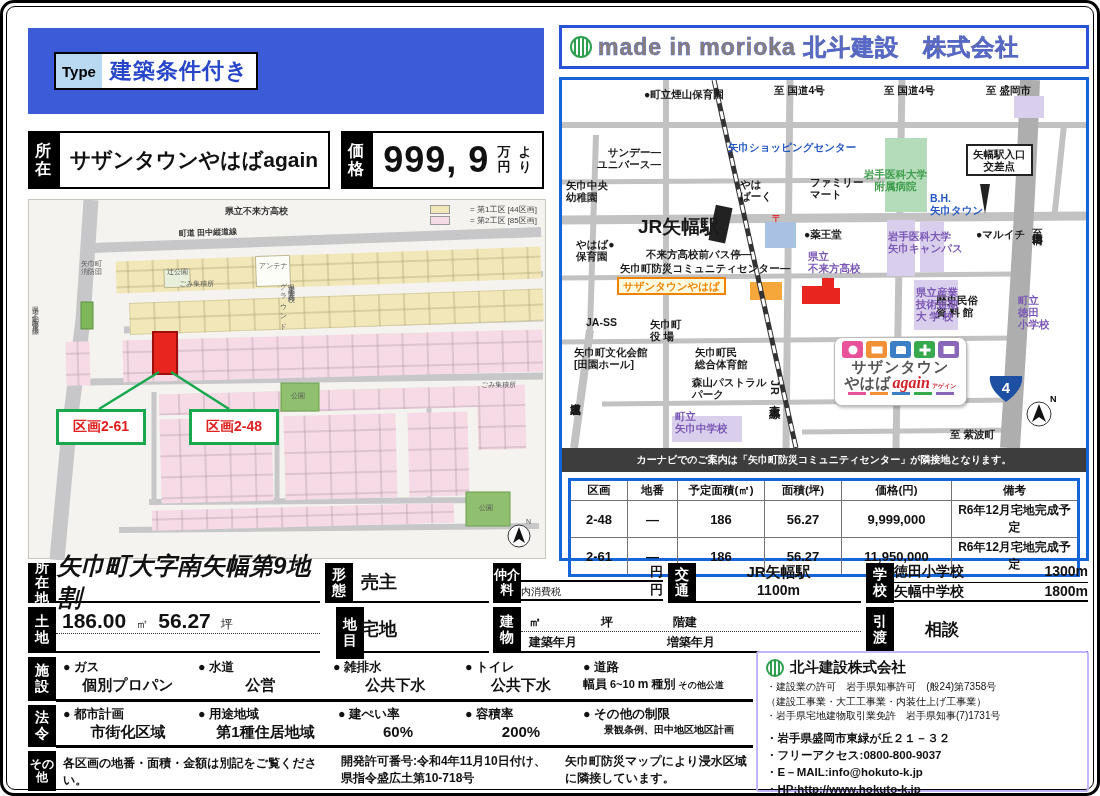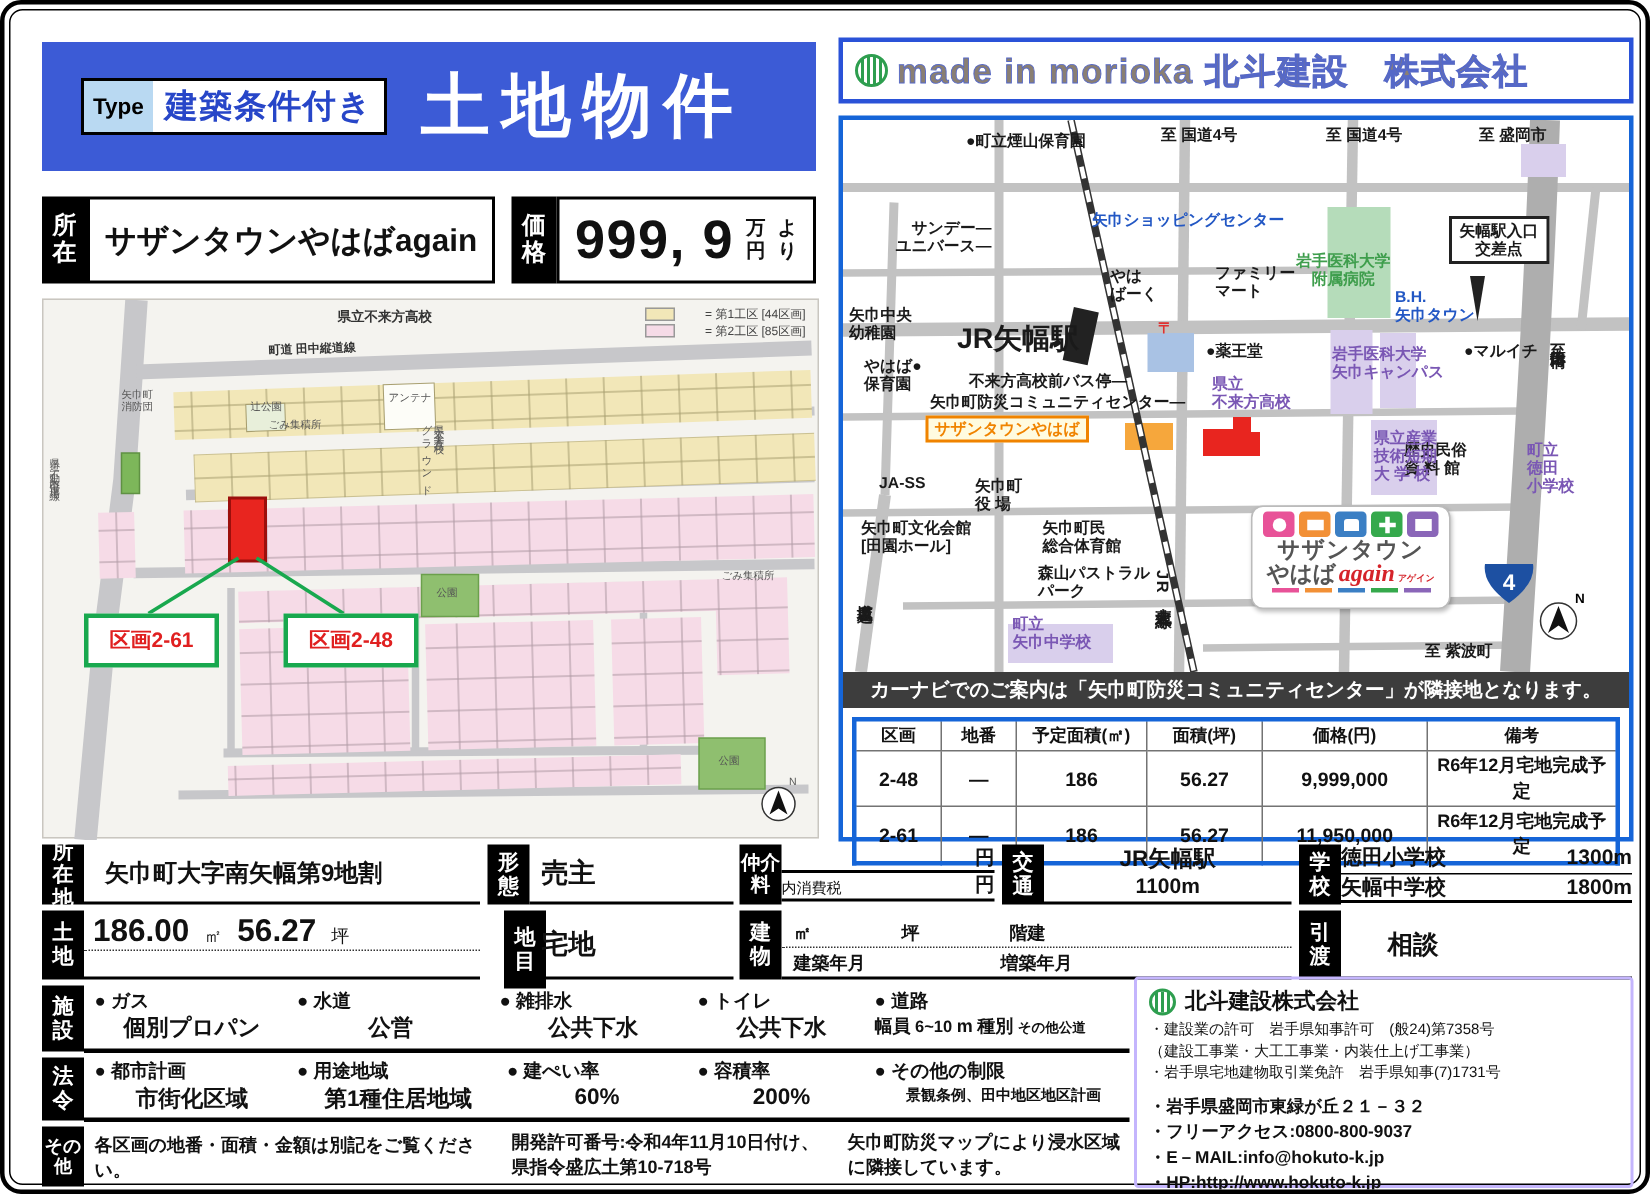--- a/index.html
+++ b/index.html
@@ -44,21 +44,21 @@
   .panel{position:absolute;left:556px;top:74px;width:530px;height:484px;border:3px solid #1565d8;box-sizing:border-box;background:#fff;}
   .map{position:absolute;left:0;top:0;width:524px;height:368px;}
   .ml{position:absolute;font-weight:bold;font-size:10.5px;line-height:1.15;color:#1a1a1a;white-space:pre-line;}
   .ml.blue{color:#2257c4;} .ml.purple{color:#7a57b4;} .ml.green{color:#3f9e4d;}
   .ml.vert{writing-mode:vertical-rl;letter-spacing:1px;}
   .ml.box{border:2px solid #222;background:#fff;padding:2px 5px;text-align:center;}
   .ml.obox{border:2px solid #f08300;background:#fffbe0;color:#f08300;padding:1px 4px;}
   .ml.big{font-size:19px;}
   .postmark{position:absolute;color:#e03030;font-weight:bold;font-size:10px;}
   .caption{position:absolute;left:0;top:368px;width:524px;height:24px;background:#3d3d3d;color:#fff;
-           font-weight:bold;font-size:13px;display:flex;align-items:center;justify-content:center;}
+           font-weight:bold;font-size:10px;display:flex;align-items:center;justify-content:center;}
   .ptable{position:absolute;left:6px;top:398px;width:512px;border:3px solid #1565d8;border-collapse:collapse;}
   .ptable th,.ptable td{border:1px solid #737373;text-align:center;padding:1px 2px;}
   .ptable th{font-size:11.5px;font-weight:bold;height:17px;}
   .ptable td{font-size:13px;font-weight:bold;height:23px;}
   
   .stlogo{position:absolute;left:272px;top:257px;width:133px;height:69px;background:#fff;border:1px solid #bbb;
           border-radius:8px;box-shadow:1px 2px 3px rgba(0,0,0,.25);padding:3px 5px;box-sizing:border-box;}
   .sticons{display:flex;gap:3px;justify-content:center;}
   .stic{width:21px;height:17px;border-radius:3px;position:relative;}
   .stic::after{content:"";position:absolute;left:50%;top:50%;transform:translate(-50%,-50%);background:#fff;}
@@ -93,21 +93,20 @@
 </head>
 <body>
 
 <div class="page">
 
   <div class="banner">
     <div class="type-wrap">
       <div class="type-box">Type</div>
       <div class="cond-box">建築条件付き</div>
     </div>
-    <div class="main-title">土地物件</div>
   </div>
 
   <div class="co-banner">
     <span class="glogo"></span>
     <span class="txt">made in morioka 北斗建設　株式会社</span>
   </div>
 
   <div class="blk loc-lbl">所在</div>
   <div class="loc-val">サザンタウンやはばagain</div>
   <div class="blk prc-lbl">価格</div>
@@ -252,21 +251,21 @@
       <div class="ml box" style="left:404px;top:64px;">矢幅駅入口
 交差点</div>
       <div class="ml green" style="left:302px;top:88px;text-align:center;">岩手医科大学
 附属病院</div>
       <div class="ml blue" style="left:368px;top:112px;">B.H.
 矢巾タウン</div>
       <div class="ml" style="left:178px;top:98px;">やは
 ばーく</div>
       <div class="ml" style="left:248px;top:96px;">ファミリー
 マート</div>
-      <div class="ml" style="left:4px;top:124px;">矢巾中央
+      <div class="ml" style="left:4px;top:99px;">矢巾中央
 幼稚園</div>
       <div class="ml big" style="left:76px;top:136px;">JR矢幅駅</div>
       <div class="ml" style="left:242px;top:148px;">●薬王堂</div>
       <div class="ml" style="left:414px;top:148px;">●マルイチ</div>
       <div class="ml vert" style="left:470px;top:140px;">至 徳田橋</div>
       <div class="ml" style="left:14px;top:158px;">やはば●
 保育園</div>
       <div class="ml" style="left:84px;top:168px;">不来方高校前バス停―</div>
       <div class="ml" style="left:58px;top:182px;">矢巾町防災コミュニティセンター―</div>
       <div class="ml purple" style="left:246px;top:170px;">県立
@@ -346,21 +345,21 @@
         <td>56.27</td>
         <td>11,950,000</td>
         <td style="font-size:12px;">R6年12月宅地完成予定</td>
       </tr>
     </tbody>
       </table>
   </div>
 
   <div class="dl vlbl" style="left:25px;top:560px;width:28px;height:40px;">所在地</div>
   <div class="dl fld" style="left:53px;top:560px;width:264px;height:40px;display:flex;align-items:center;">
-    <span class="val" style="font-size:16px;padding-left:14px;">矢巾町大字南矢幅第9地割</span>
+    <span class="val" style="font-size:24px;padding-left:1px;font-style:italic;">矢巾町大字南矢幅第9地割</span>
   </div>
   <div class="dl vlbl" style="left:322px;top:560px;width:28px;height:40px;">形態</div>
   <div class="dl fld" style="left:350px;top:560px;width:136px;height:40px;display:flex;align-items:center;">
     <span class="val" style="font-size:18px;padding-left:8px;">売主</span>
   </div>
   <div class="dl vlbl" style="left:490px;top:560px;width:28px;height:40px;font-size:13px;">仲介料</div>
   <div class="dl" style="left:518px;top:560px;width:142px;height:40px;">
     <div class="fld" style="height:19px;text-align:right;font-weight:bold;font-size:13px;">円</div>
     <div class="fld" style="height:19px;display:flex;justify-content:space-between;align-items:flex-end;">
       <span class="sm">内消費税</span>

